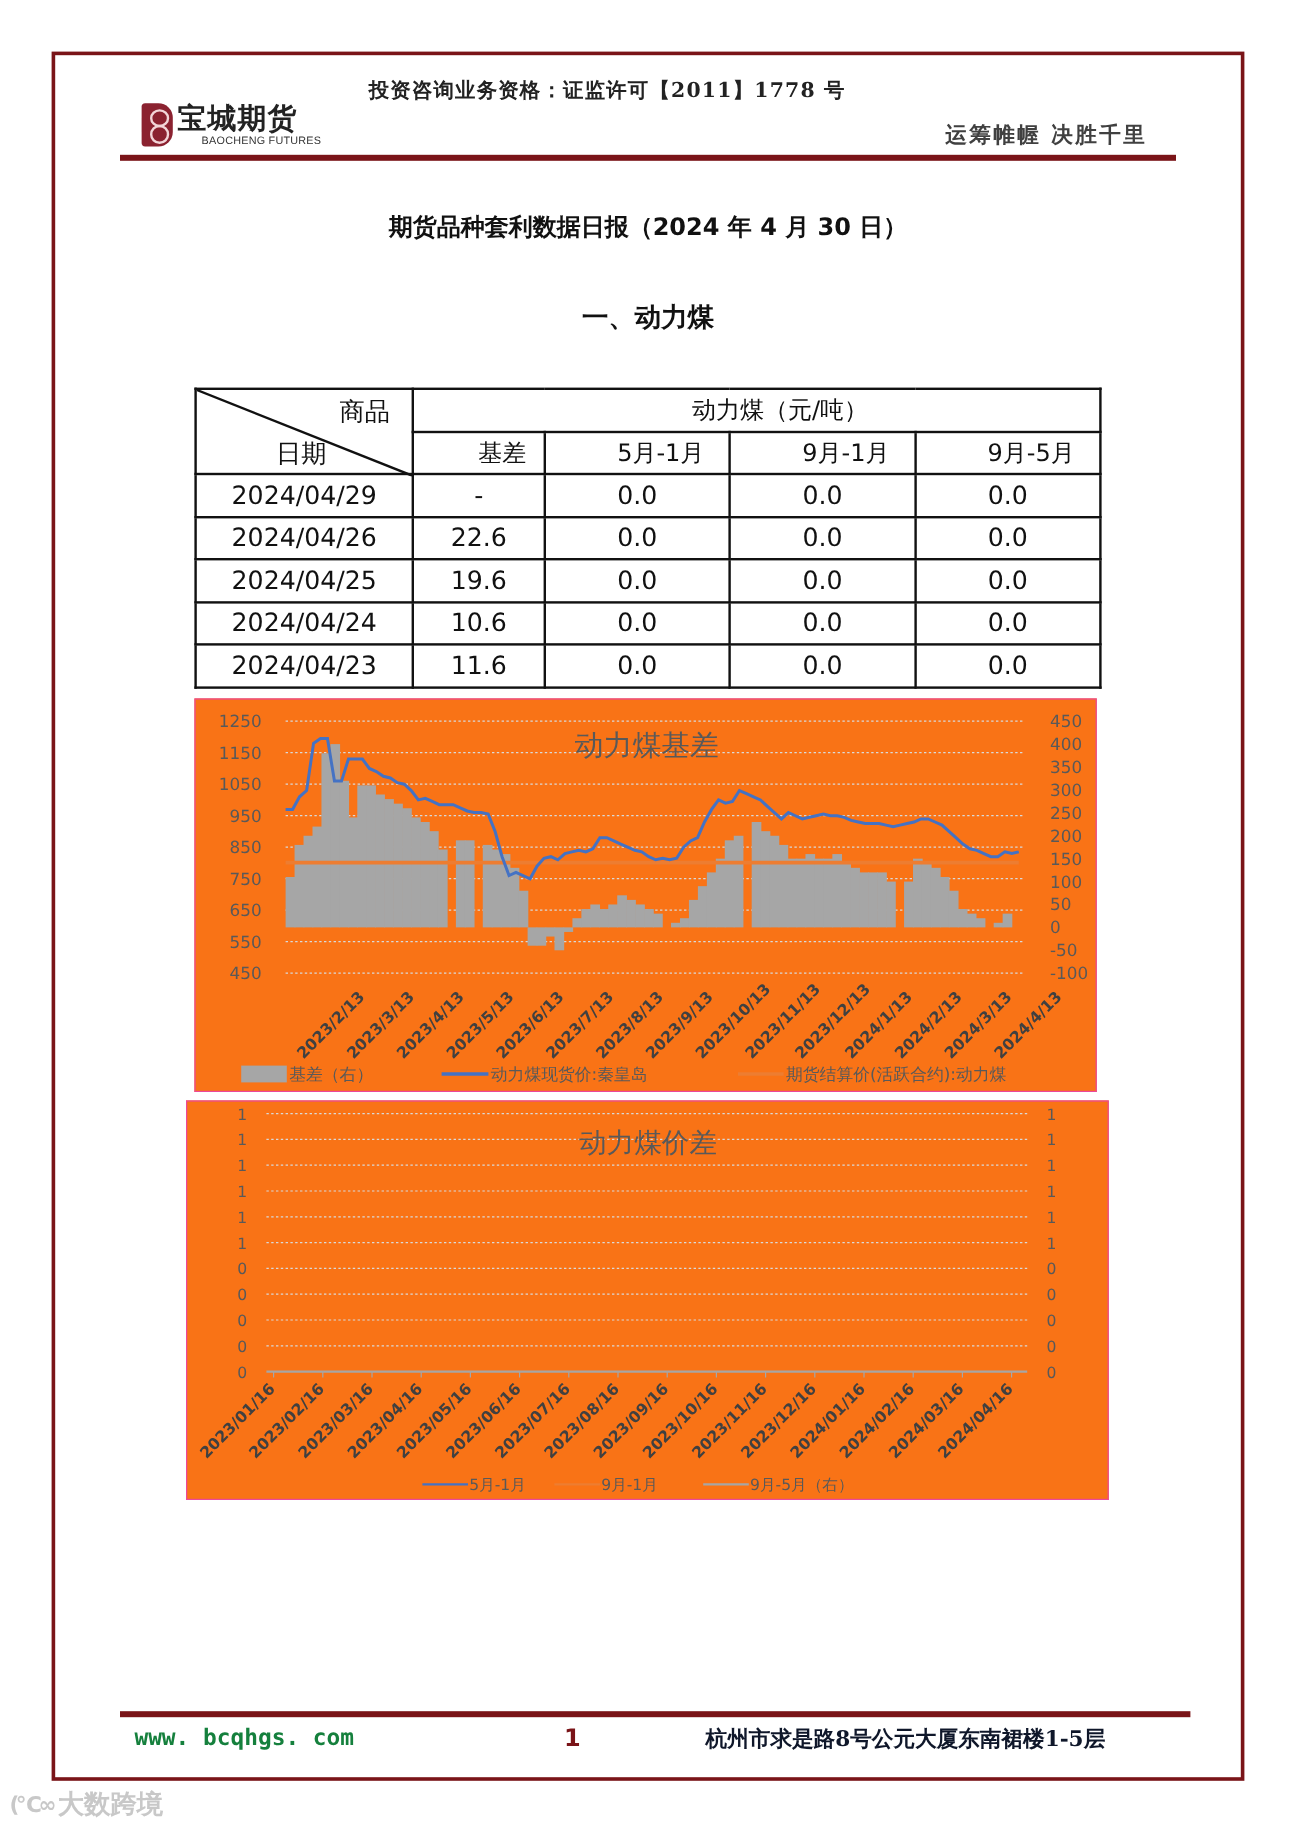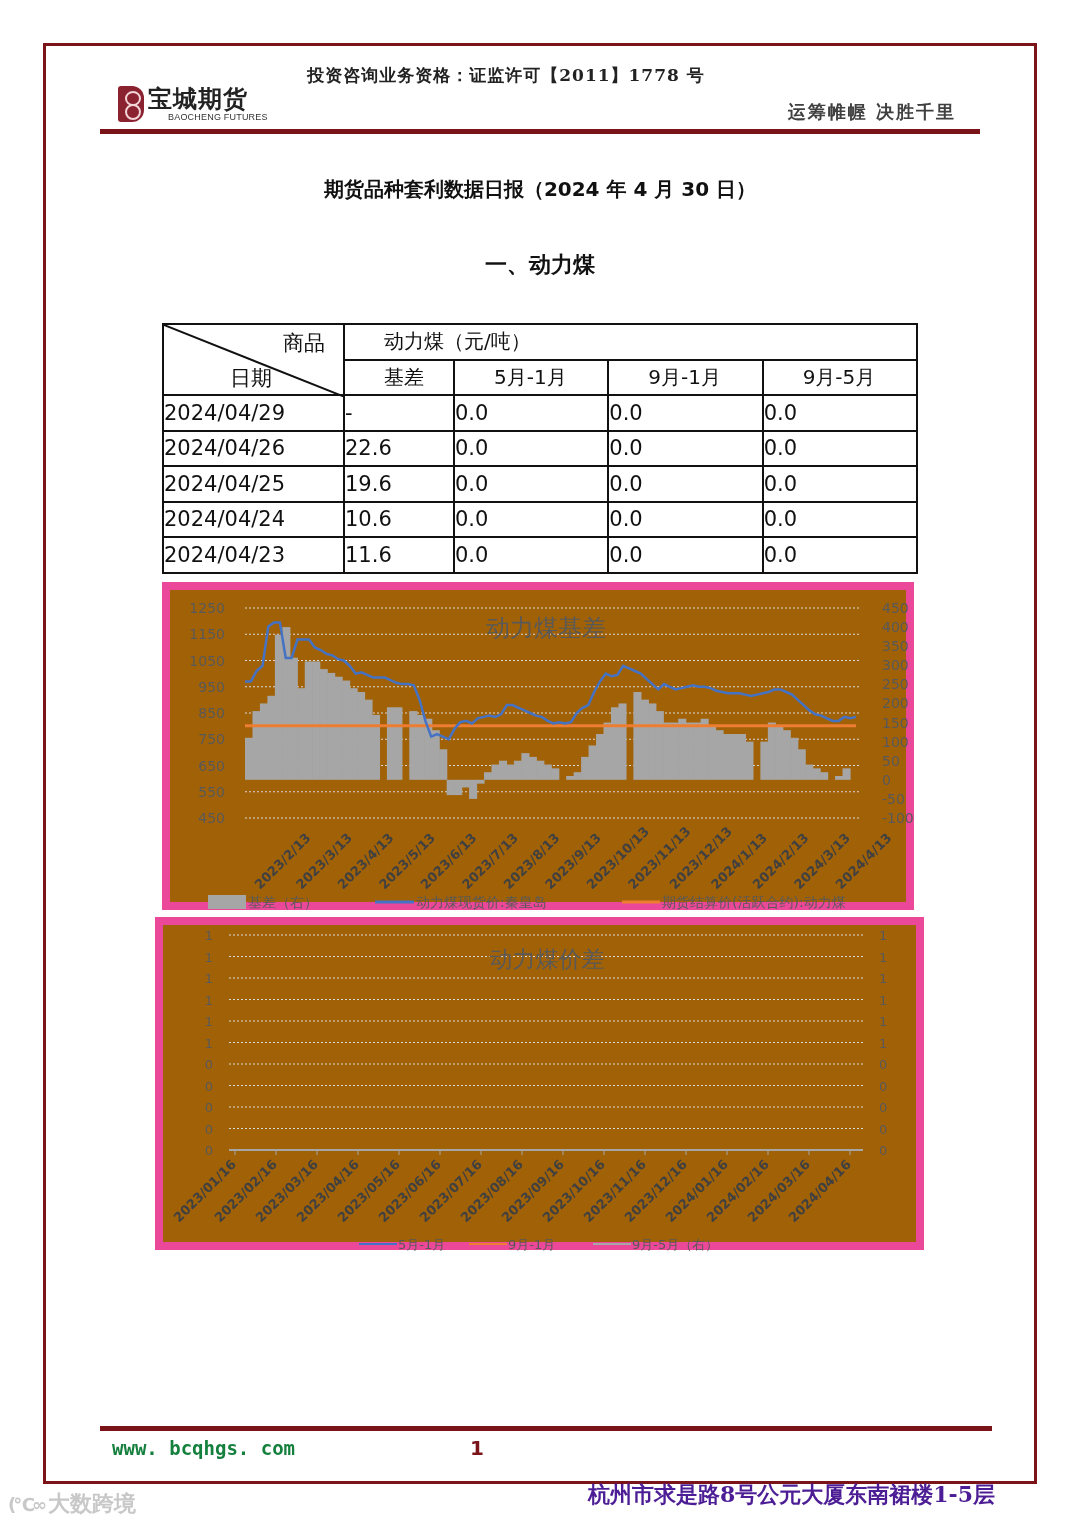--- a/index.html
+++ b/index.html
@@ -16,36 +16,36 @@
   .logo-text { margin-left: 4px; line-height: 1; }
   .logo-cn { font-family: "DejaVu Serif", serif; font-size: 24px; color: #222; font-weight: bold; letter-spacing: 1px; }
   .logo-en { font-family: "Liberation Sans", sans-serif; font-size: 9px; color: #333; margin-top: 2px; letter-spacing: 0.2px; margin-left: 20px; }
   .slogan { position: absolute; right: 124px; top: 100px; font-family: "DejaVu Serif", serif; font-size: 18px; color: #404040; font-weight: bold; letter-spacing: 2px; }
   .hdr-rule { position: absolute; left: 100px; top: 129px; width: 880px; height: 5px; background: #7a1418; }
 
   .doc-title { position: absolute; left: 0; top: 176px; width: 1080px; text-align: center; font-size: 20px; font-weight: bold; color: #111; }
   .section-title { position: absolute; left: 0; top: 250px; width: 1080px; text-align: center; font-size: 22px; font-weight: bold; color: #111; }
 
   table.data { position: absolute; left: 162px; top: 323px; width: 756px; border-collapse: collapse; font-family: "DejaVu Sans", sans-serif; }
-  table.data td { border: 2px solid #111; font-size: 21px; height: 35.5px; color: #111; }
+  table.data td { border: 2px solid #111; text-align: center; font-size: 21px; height: 35.5px; color: #111; }
   table.data .diag { position: relative; width: 181px; padding: 0; }
   .diag svg { position: absolute; left: 0; top: 0; }
   .diag .lbl-top { position: absolute; right: 18px; top: 4px; font-size: 21px; }
   .diag .lbl-bot { position: absolute; left: 66px; bottom: 2px; font-size: 21px; }
   .col-h { font-size: 20px !important; padding-left: 39px; }
 
-  .chart-box { position: absolute; background: #a16207; border: 8px solid #ec4899; }
+  .chart-box { position: absolute; background: #f97316; border: 1px solid #ec4899; }
   .chart1 { left: 162px; top: 582px; width: 752px; height: 328px; }
   .chart2 { left: 155px; top: 917px; width: 769px; height: 333px; }
   .chart-box svg { position: absolute; left: 0; top: 0; }
 
   .footer-rule { position: absolute; left: 100px; top: 1426px; width: 892px; height: 5px; background: #7a1418; }
   .footer-url { position: absolute; left: 112px; top: 1437px; font-family: "DejaVu Sans Mono", monospace; font-weight: bold; font-size: 19px; color: #15803d; }
   .footer-page { position: absolute; left: 470px; top: 1436px; font-size: 20px; font-weight: bold; color: #7a1418; }
-  .footer-addr { position: absolute; left: 588px; top: 1480px; font-family: "DejaVu Serif", serif; font-weight: bold; font-size: 22px; color: #4c1d95; }
+  .footer-addr { position: absolute; left: 588px; top: 1437px; font-family: "DejaVu Serif", serif; font-weight: bold; font-size: 18px; color: #0f172a; }
 
   .watermark { position: absolute; left: 8px; top: 1489px; display: flex; align-items: center; color: #c8c8c8; font-size: 22px; font-weight: bold; }
   .wm-icon { font-size: 18px; margin-right: 4px; letter-spacing: -3px; }
 </style>
 </head>
 <body>
 
 <div class="page-frame"></div>
 
 <div class="hdr-quals">投资咨询业务资格：证监许可【2011】1778 号</div>

